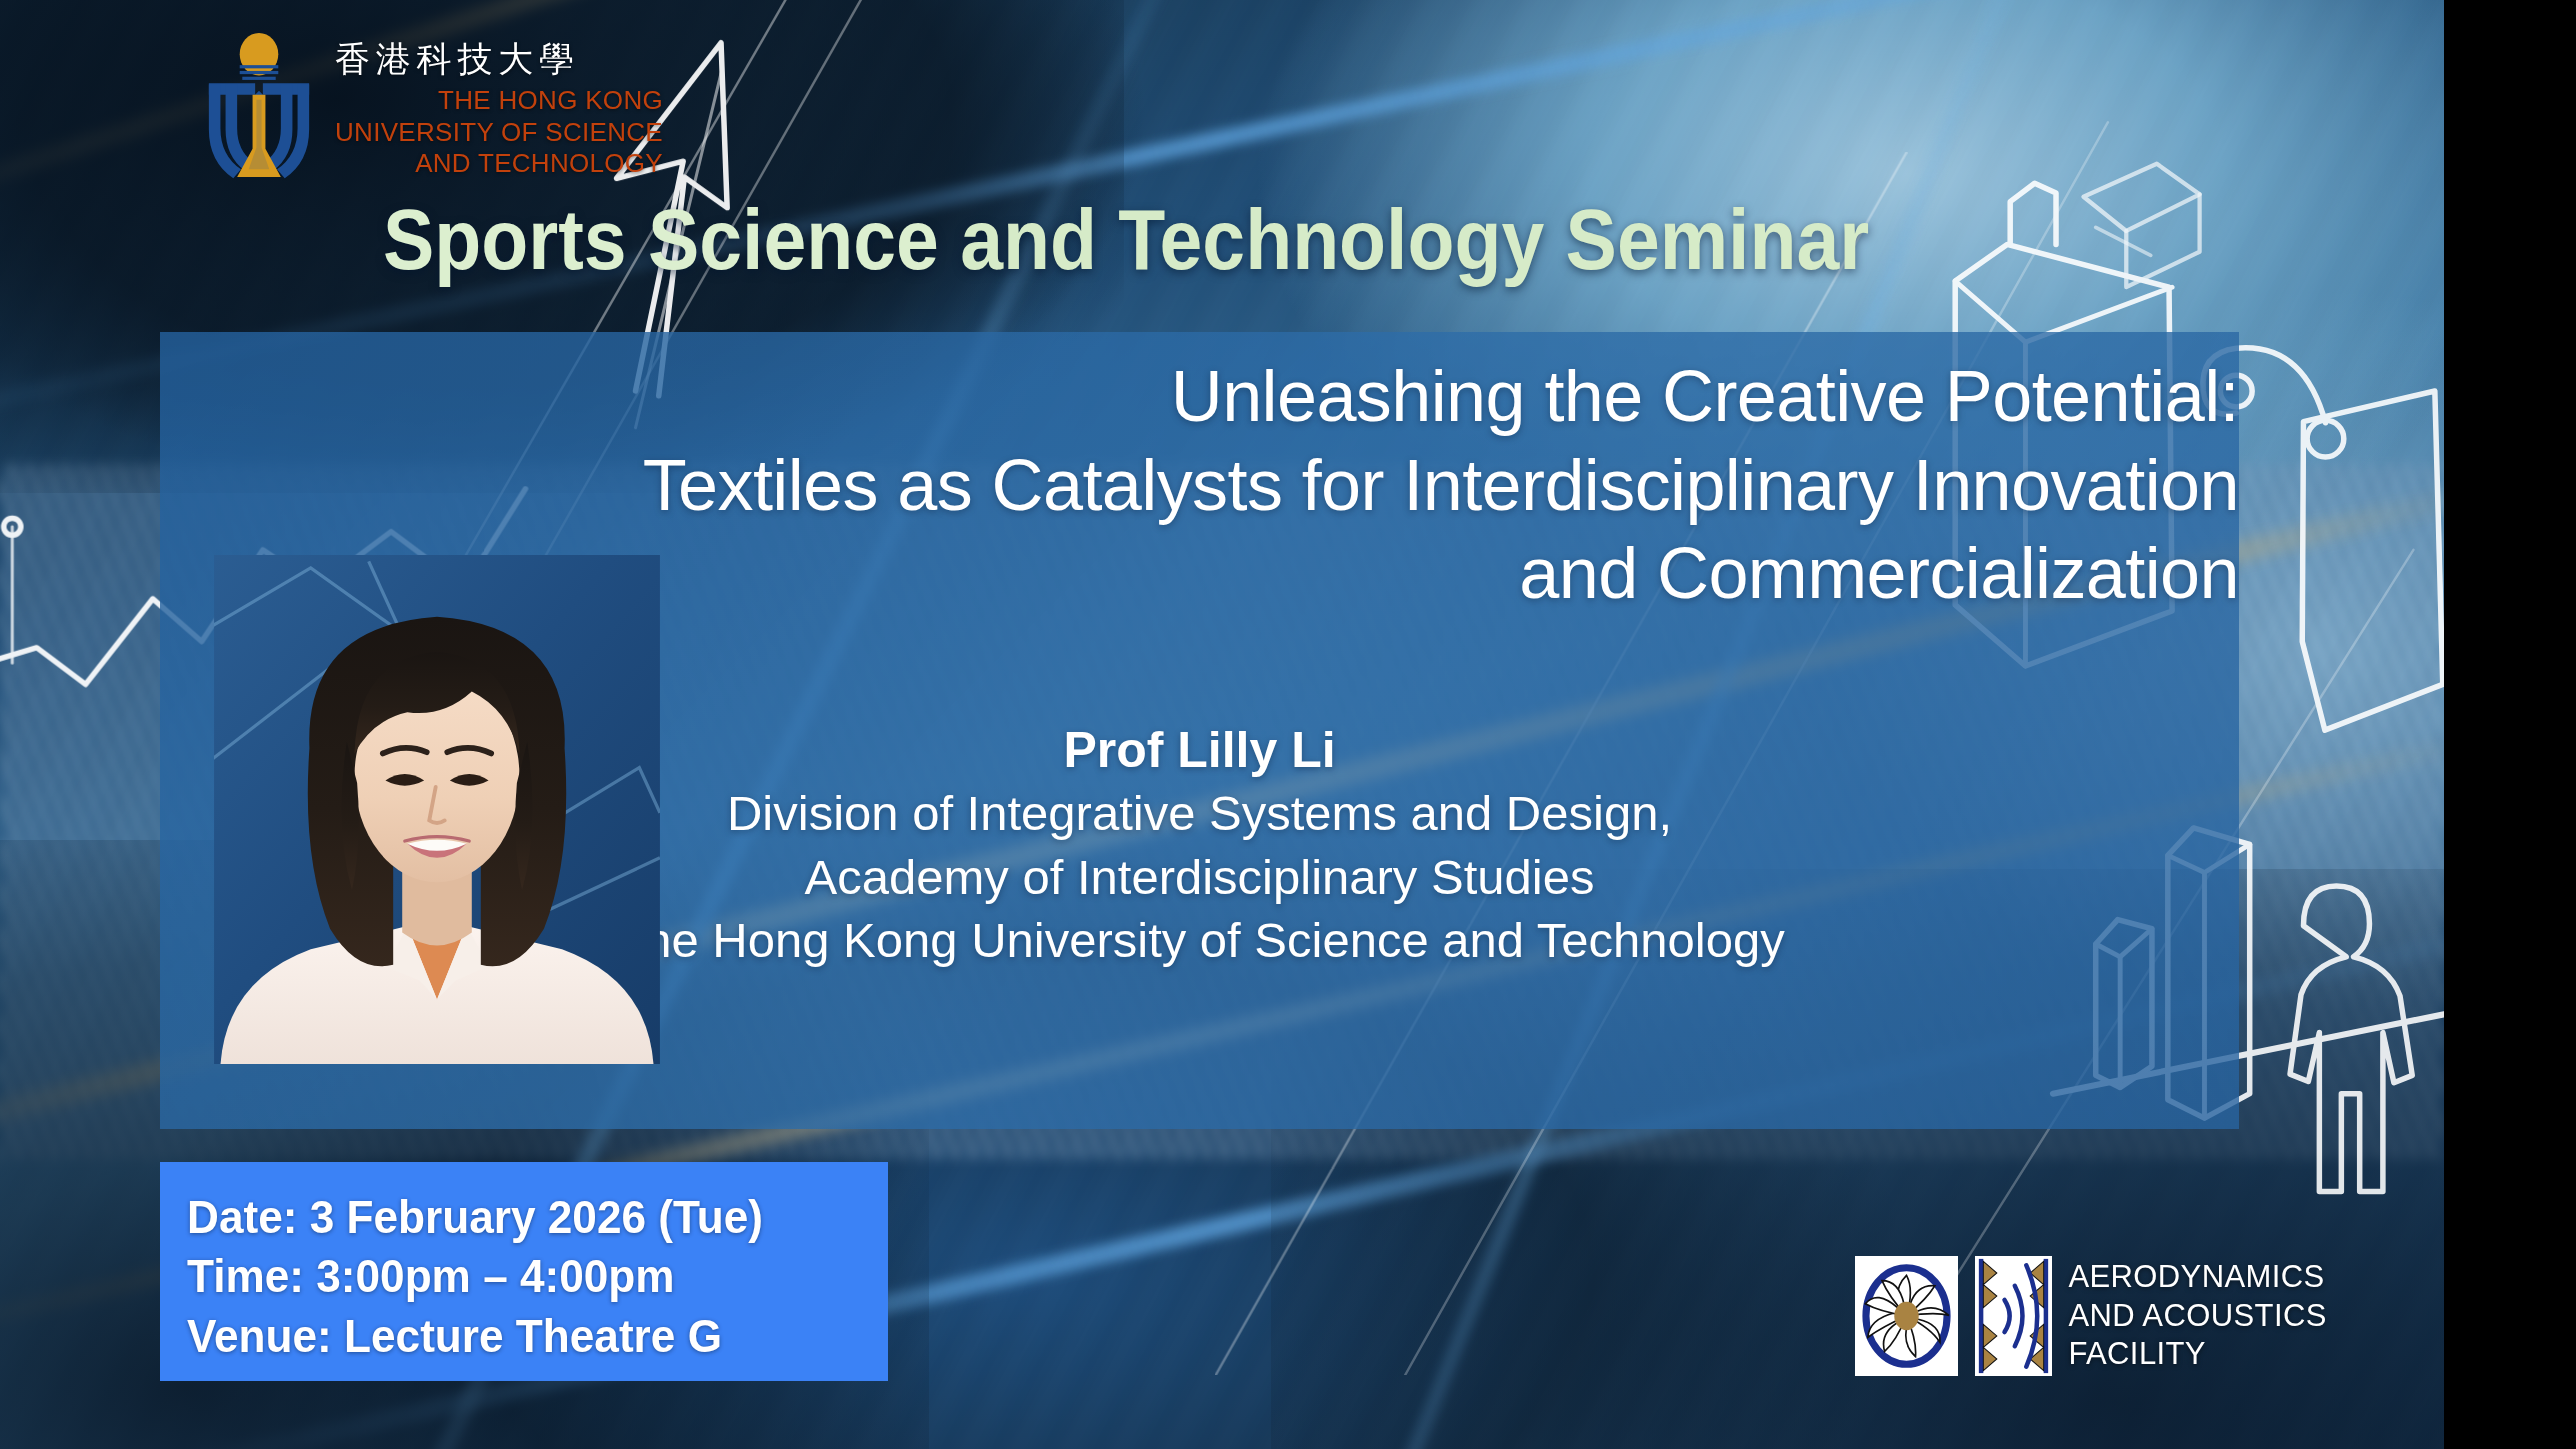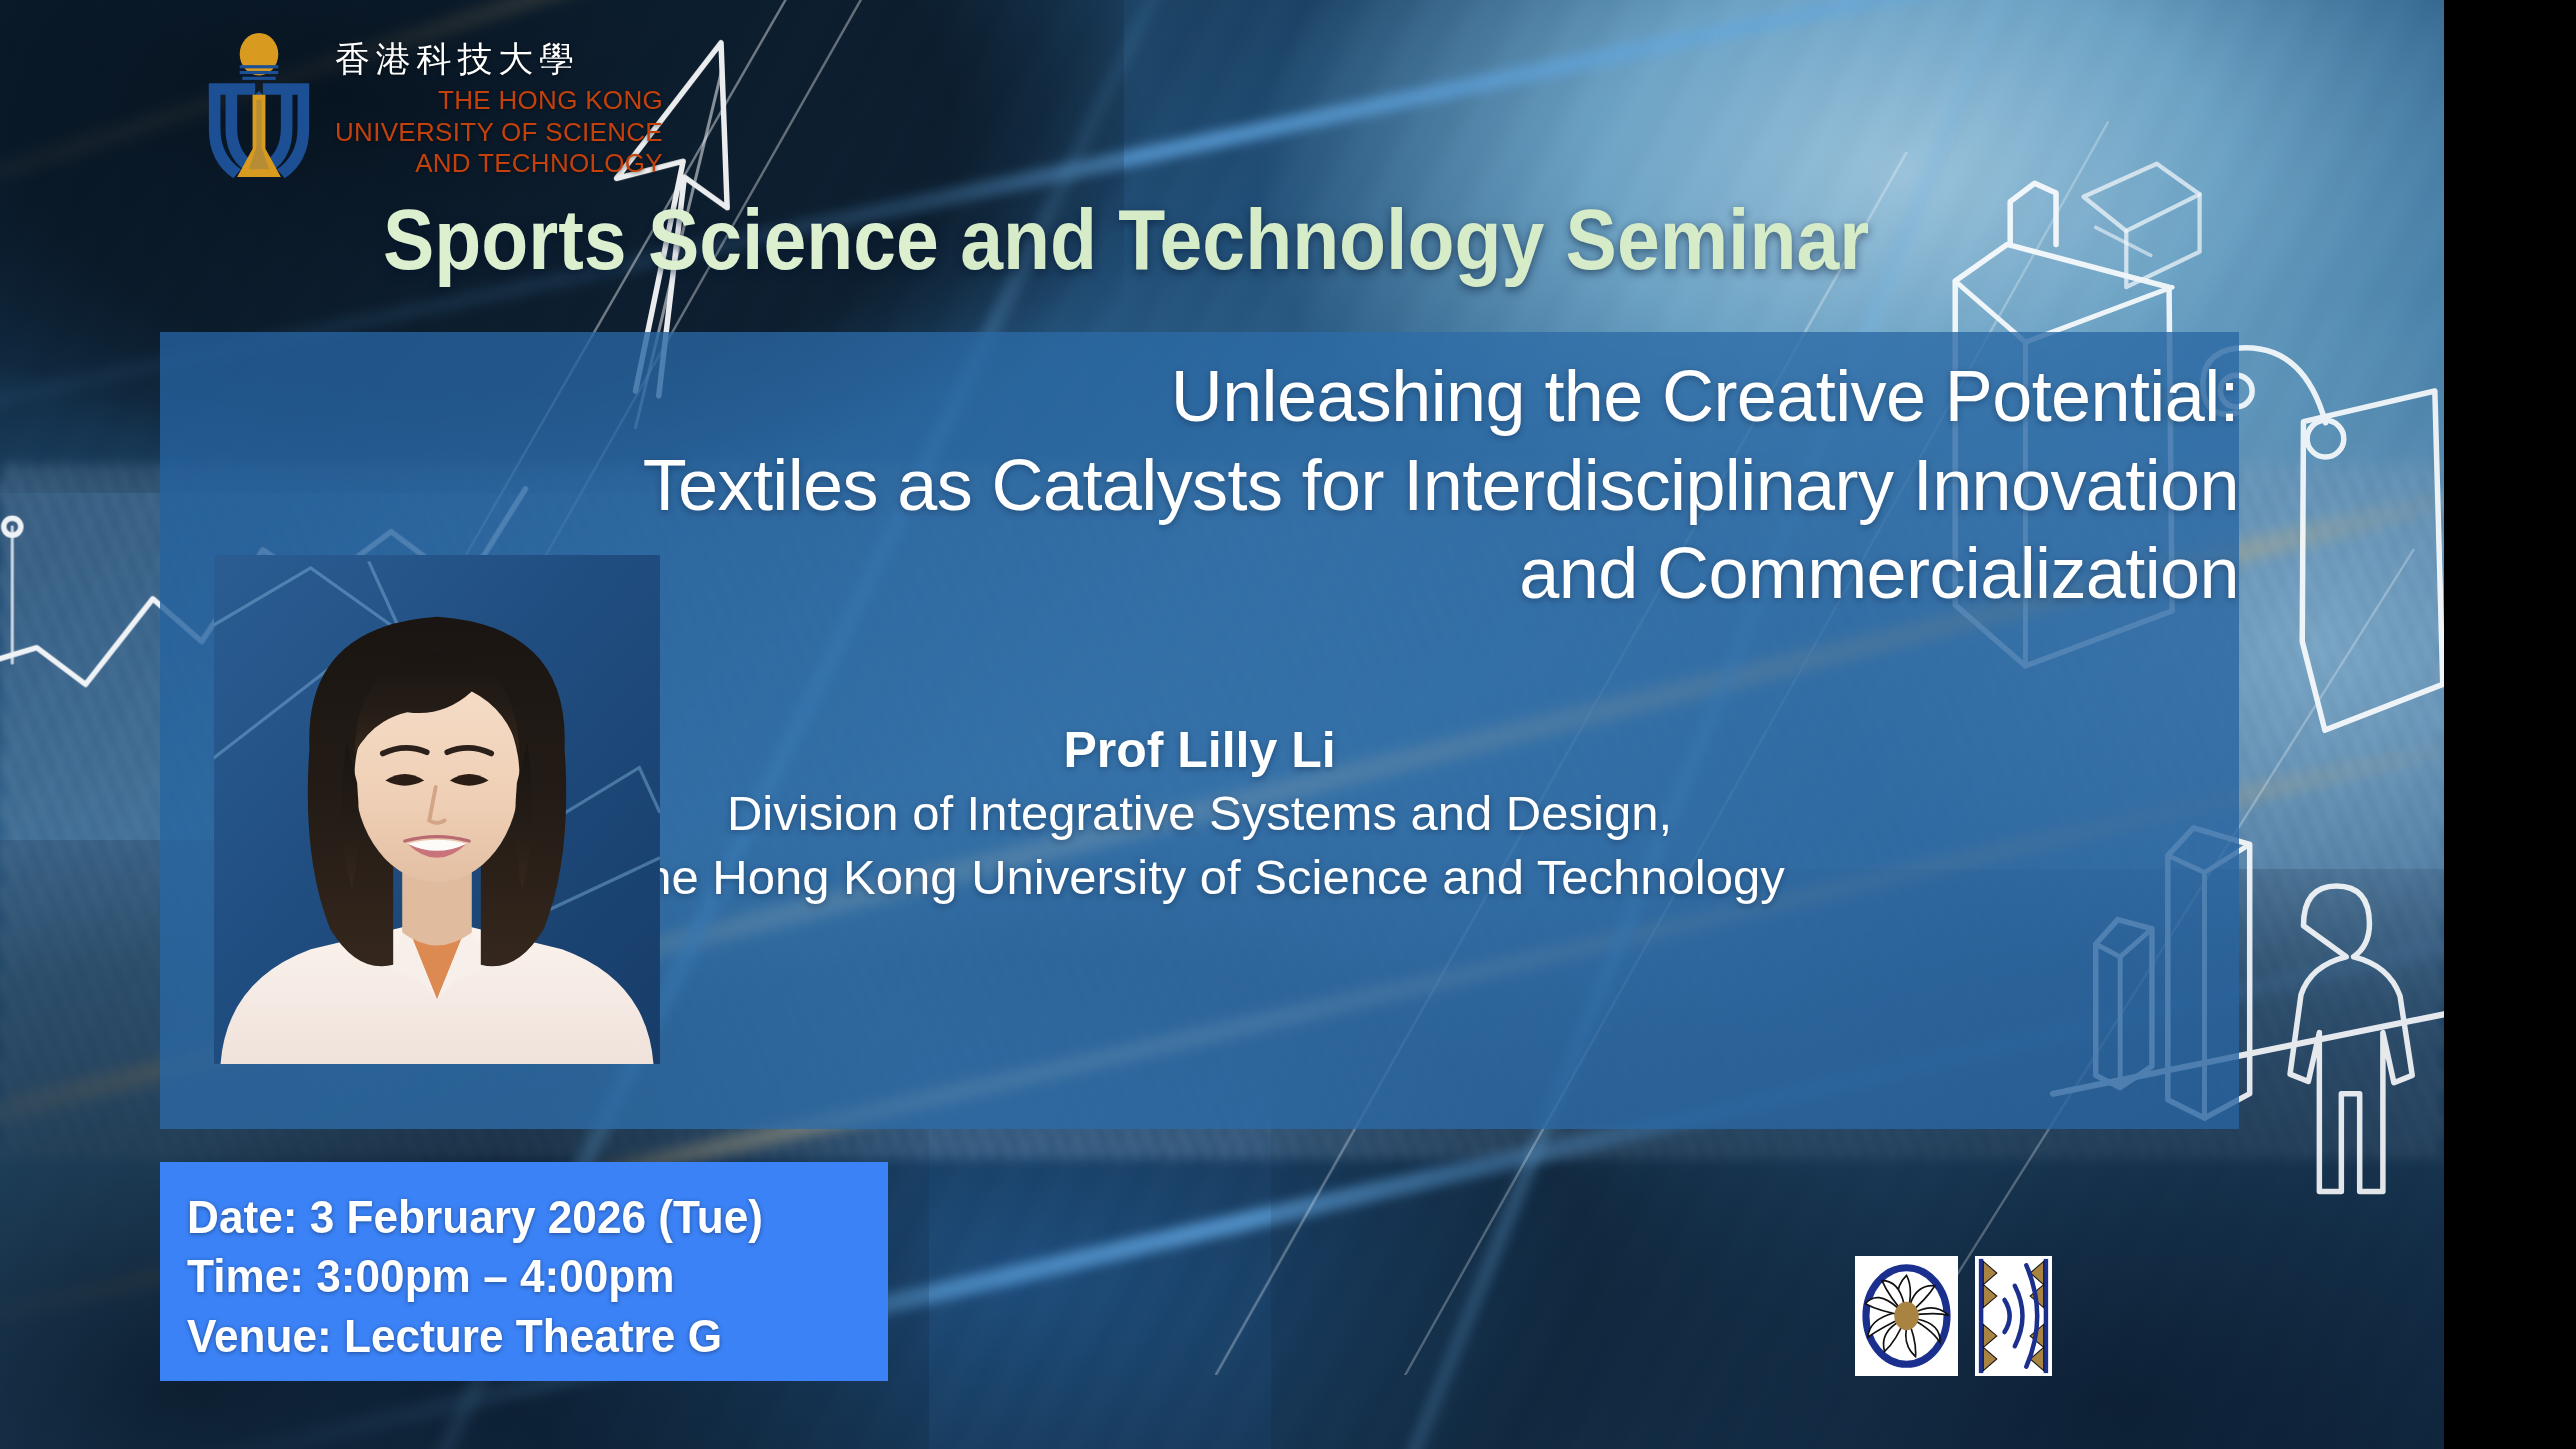--- a/index.html
+++ b/index.html
@@ -270,20 +270,21 @@
 
   <div class="panel">
     <div class="talk-title">
       <div>Unleashing the Creative Potential:</div>
       <div>Textiles as Catalysts for Interdisciplinary Innovation</div>
       <div>and Commercialization</div>
     </div>
     <div class="speaker-block">
       <div class="speaker-name">Prof Lilly Li</div>
       <div class="speaker-aff">Division of Integrative Systems and Design,</div>
+      <div class="speaker-aff">Academy of Interdisciplinary Studies</div>
       <div class="speaker-aff">The Hong Kong University of Science and Technology</div>
     </div>
   </div>
 
   <div class="photo">
     <svg viewBox="0 0 692 790">
       <defs>
         <linearGradient id="pbg" x1="0" y1="0" x2="1" y2="1">
           <stop offset="0%" stop-color="#2b5d92"></stop>
           <stop offset="45%" stop-color="#204d80"></stop>
@@ -377,16 +378,21 @@
           <path d="M107 44 L86 62 L107 80 Z"></path>
         <path d="M107 106 L86 124 L107 142 Z"></path>
           <path d="M107 142 L86 160 L107 178 Z"></path>
       </g>
       <g fill="none" stroke="#1b2f8f" stroke-width="7" stroke-linecap="round">
         <path d="M46 68 Q62 93 46 118"></path>
         <path d="M62 46 Q86 93 62 140"></path>
         <path d="M80 14 Q114 93 80 172"></path>
       </g>
     </svg>
+    <div class="aaf-text">
+      <div>AERODYNAMICS</div>
+      <div>AND ACOUSTICS</div>
+      <div>FACILITY</div>
+    </div>
   </div>
 
 </div>
 
 
 </body></html>

